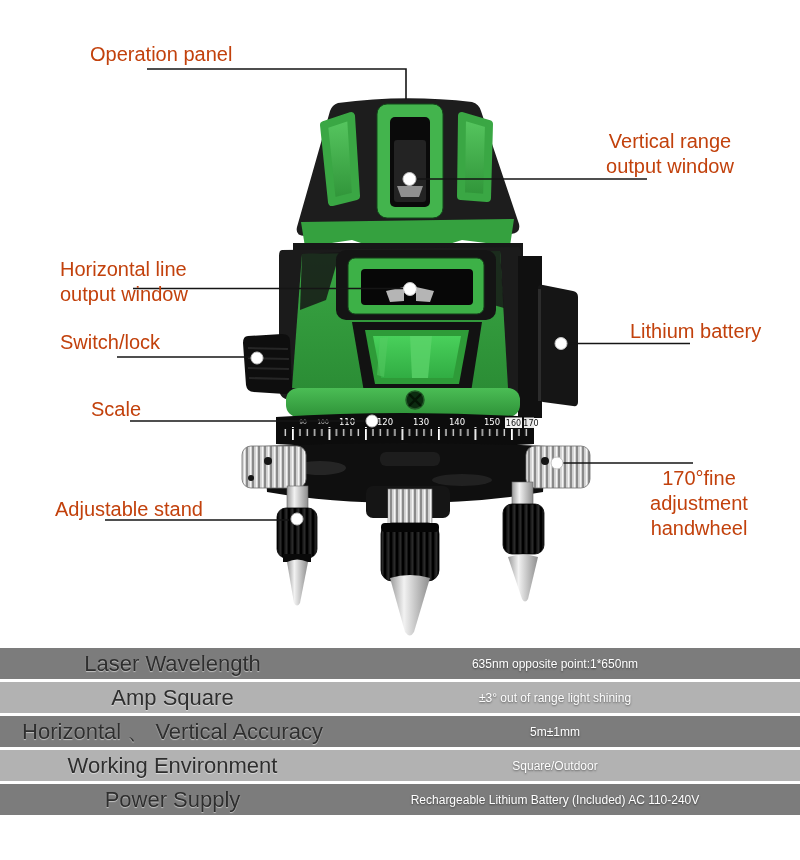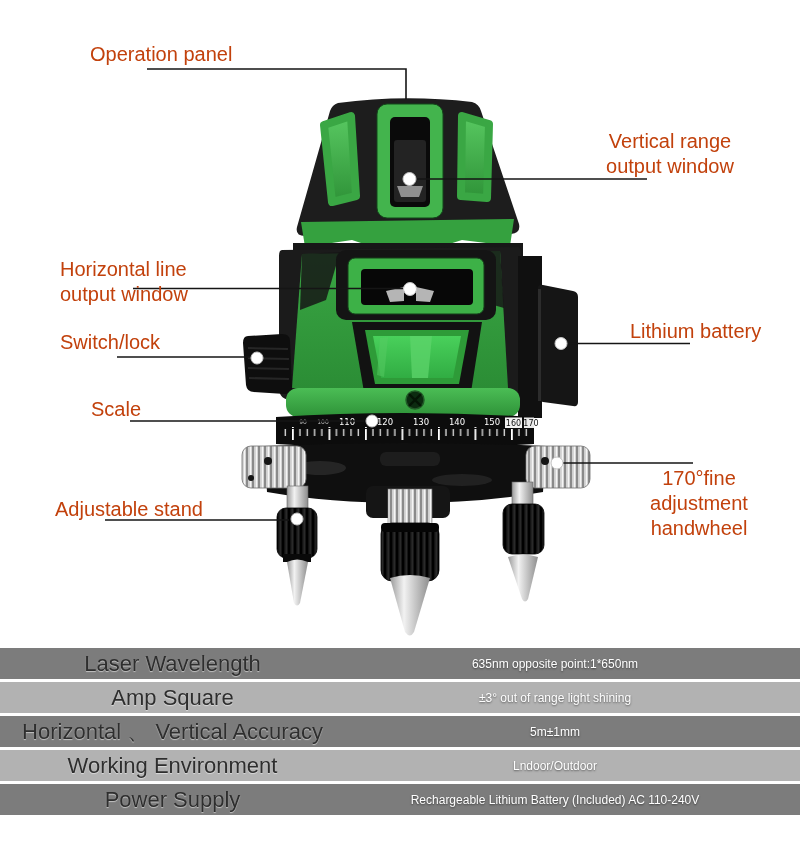--- a/index.html
+++ b/index.html
@@ -225,21 +225,21 @@
     <div class="spec-row light">
       <div class="spec-label">Amp Square</div>
       <div class="spec-value">±3° out of range light shining</div>
     </div>
     <div class="spec-row dark">
       <div class="spec-label">Horizontal 、 Vertical Accuracy</div>
       <div class="spec-value">5m±1mm</div>
     </div>
     <div class="spec-row light">
       <div class="spec-label">Working Environment</div>
-      <div class="spec-value">Lndoor/Outdoor</div>
+      <div class="spec-value">Square/Outdoor</div>
     </div>
     <div class="spec-row dark">
       <div class="spec-label">Power Supply</div>
       <div class="spec-value">Rechargeable Lithium Battery (Included) AC 110-240V</div>
     </div>
   </div>
 
 </div>
 
 </body></html>

